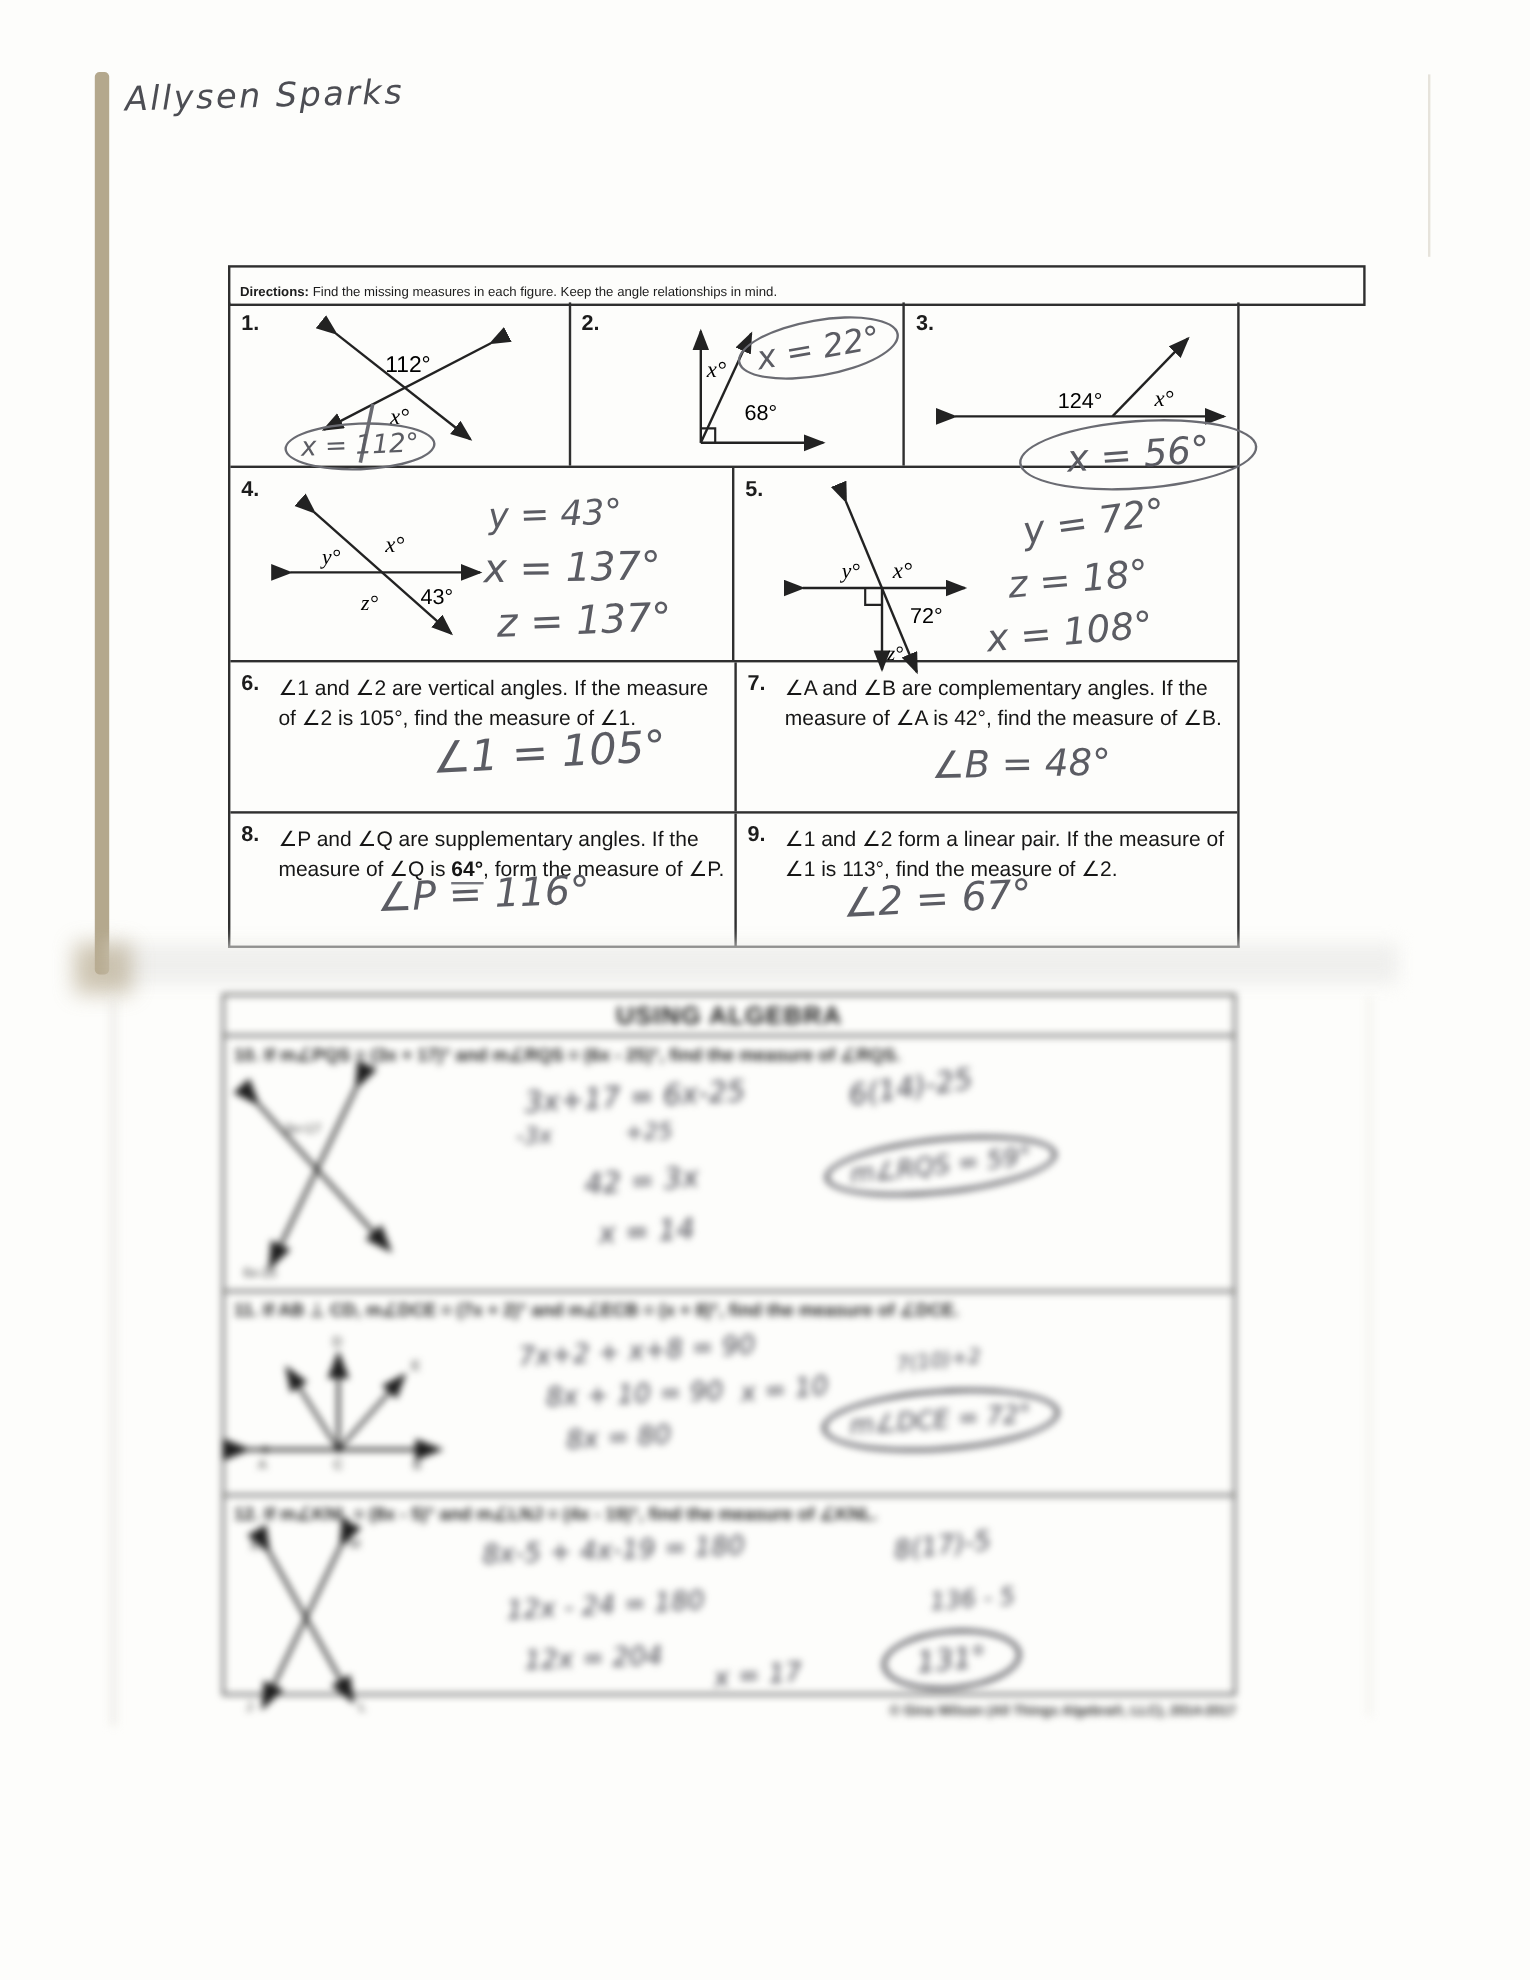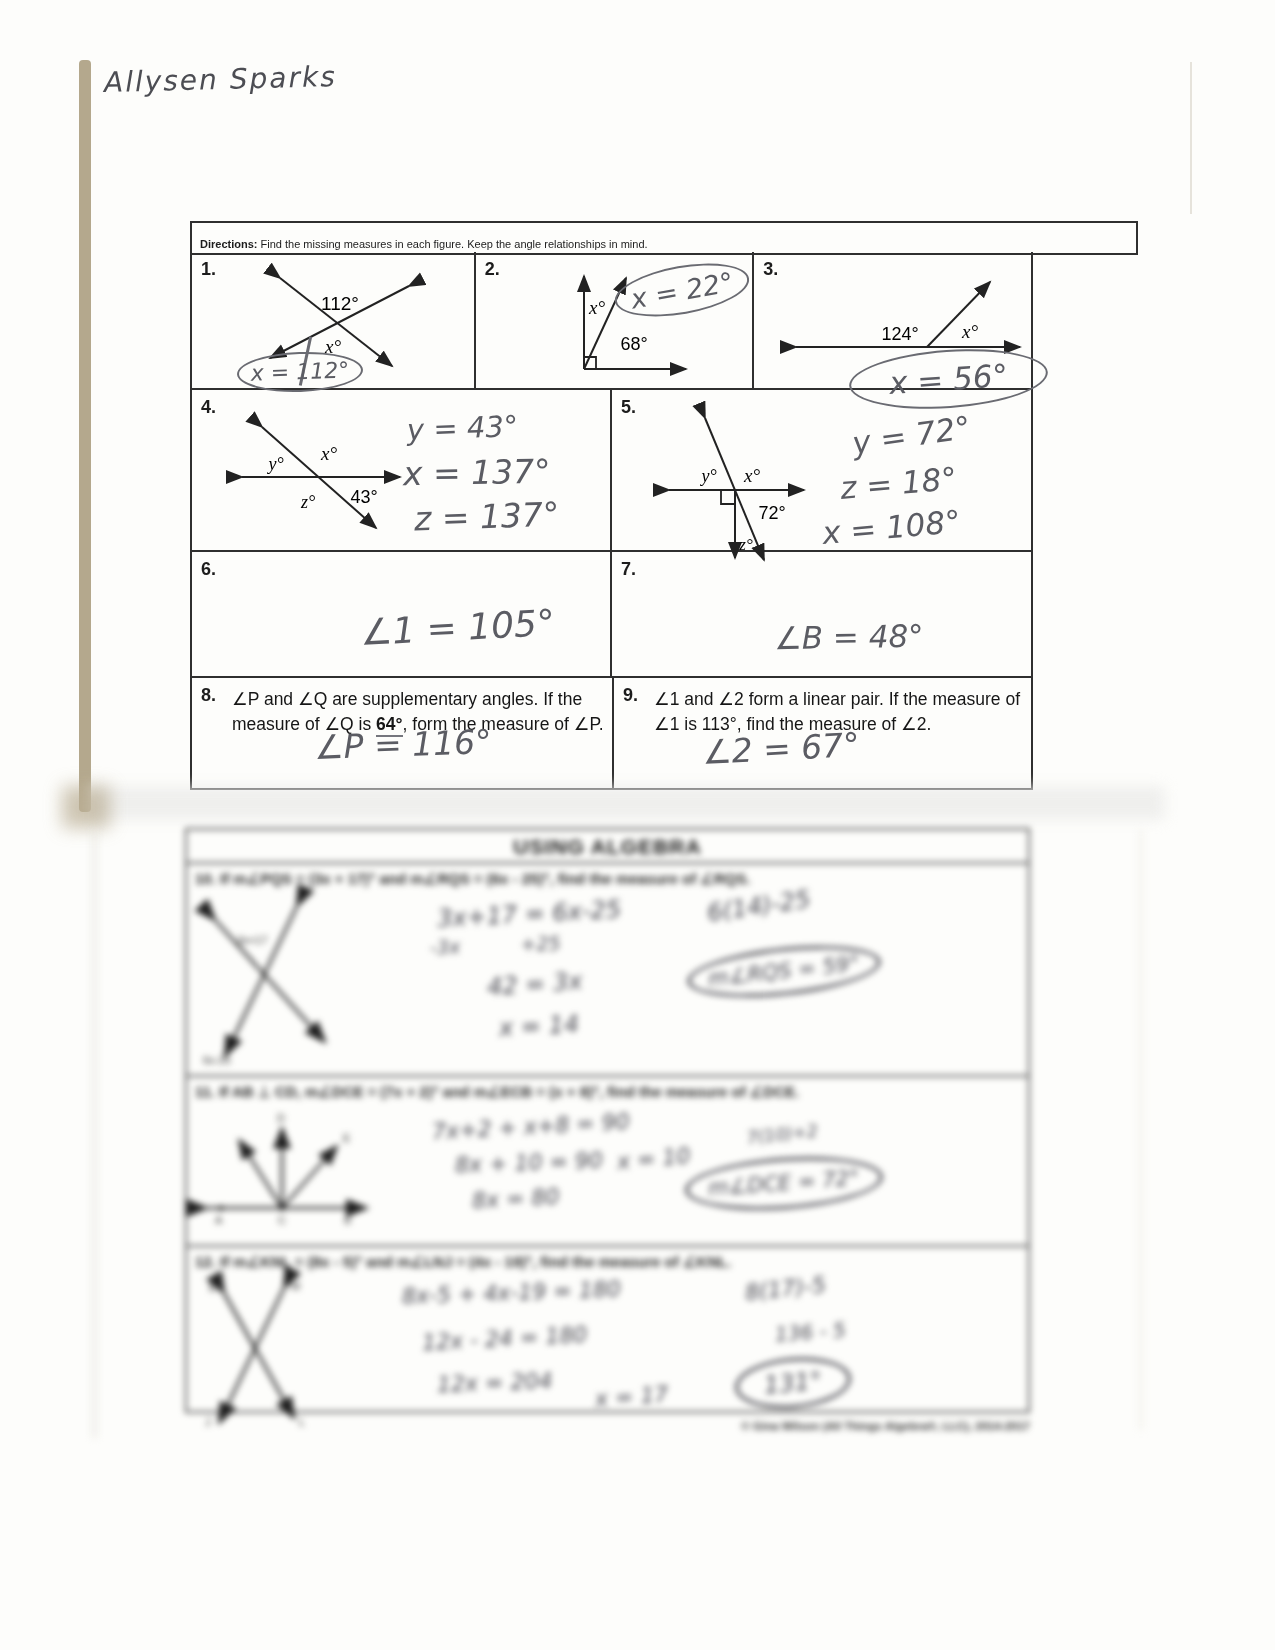--- a/index.html
+++ b/index.html
@@ -143,24 +143,26 @@
         </svg>
         <div class="abs hw" style="left:240px;top:30px;font-size:31px;transform:rotate(-8deg);">y = 72°</div>
         <div class="abs hw" style="left:228px;top:78px;font-size:31px;transform:rotate(-5deg);">z = 18°</div>
         <div class="abs hw" style="left:210px;top:122px;font-size:31px;transform:rotate(-5deg);">x = 108°</div>
       </div>
     </div>
 
     <div class="row" style="height:126px;">
       <div class="cell wordcell" style="width:422px;">
         <span class="pnum numtag">6.</span>
+        <div class="ptext" style="width:372px;">∠1 and ∠2 are vertical angles.  If the measure  of ∠2 is 105°, find the measure of ∠1.</div>
         <div class="abs hw" style="left:168px;top:58px;font-size:36px;transform:rotate(-3deg);">∠1 = 105°</div>
       </div>
       <div class="cell wordcell" style="width:421px;">
         <span class="pnum numtag">7.</span>
+        <div class="ptext" style="width:372px;">∠A and ∠B are complementary angles.  If the measure of ∠A is 42°, find the measure of ∠B.</div>
         <div class="abs hw" style="left:162px;top:70px;font-size:31px;transform:rotate(-1deg);">∠B = 48°</div>
       </div>
     </div>
 
     <div class="row" style="height:112px;">
       <div class="cell wordcell" style="width:422px;">
         <span class="pnum numtag">8.</span>
         <div class="ptext" style="width:376px;"><span>∠P and ∠Q are supplementary angles.  If the measure of ∠Q is </span><span class="u64">64°</span><span>, form the measure of ∠P.</span></div>
         <div class="abs hw" style="left:122px;top:50px;font-size:33px;transform:rotate(-2deg);">∠P = 116°</div>
       </div>

